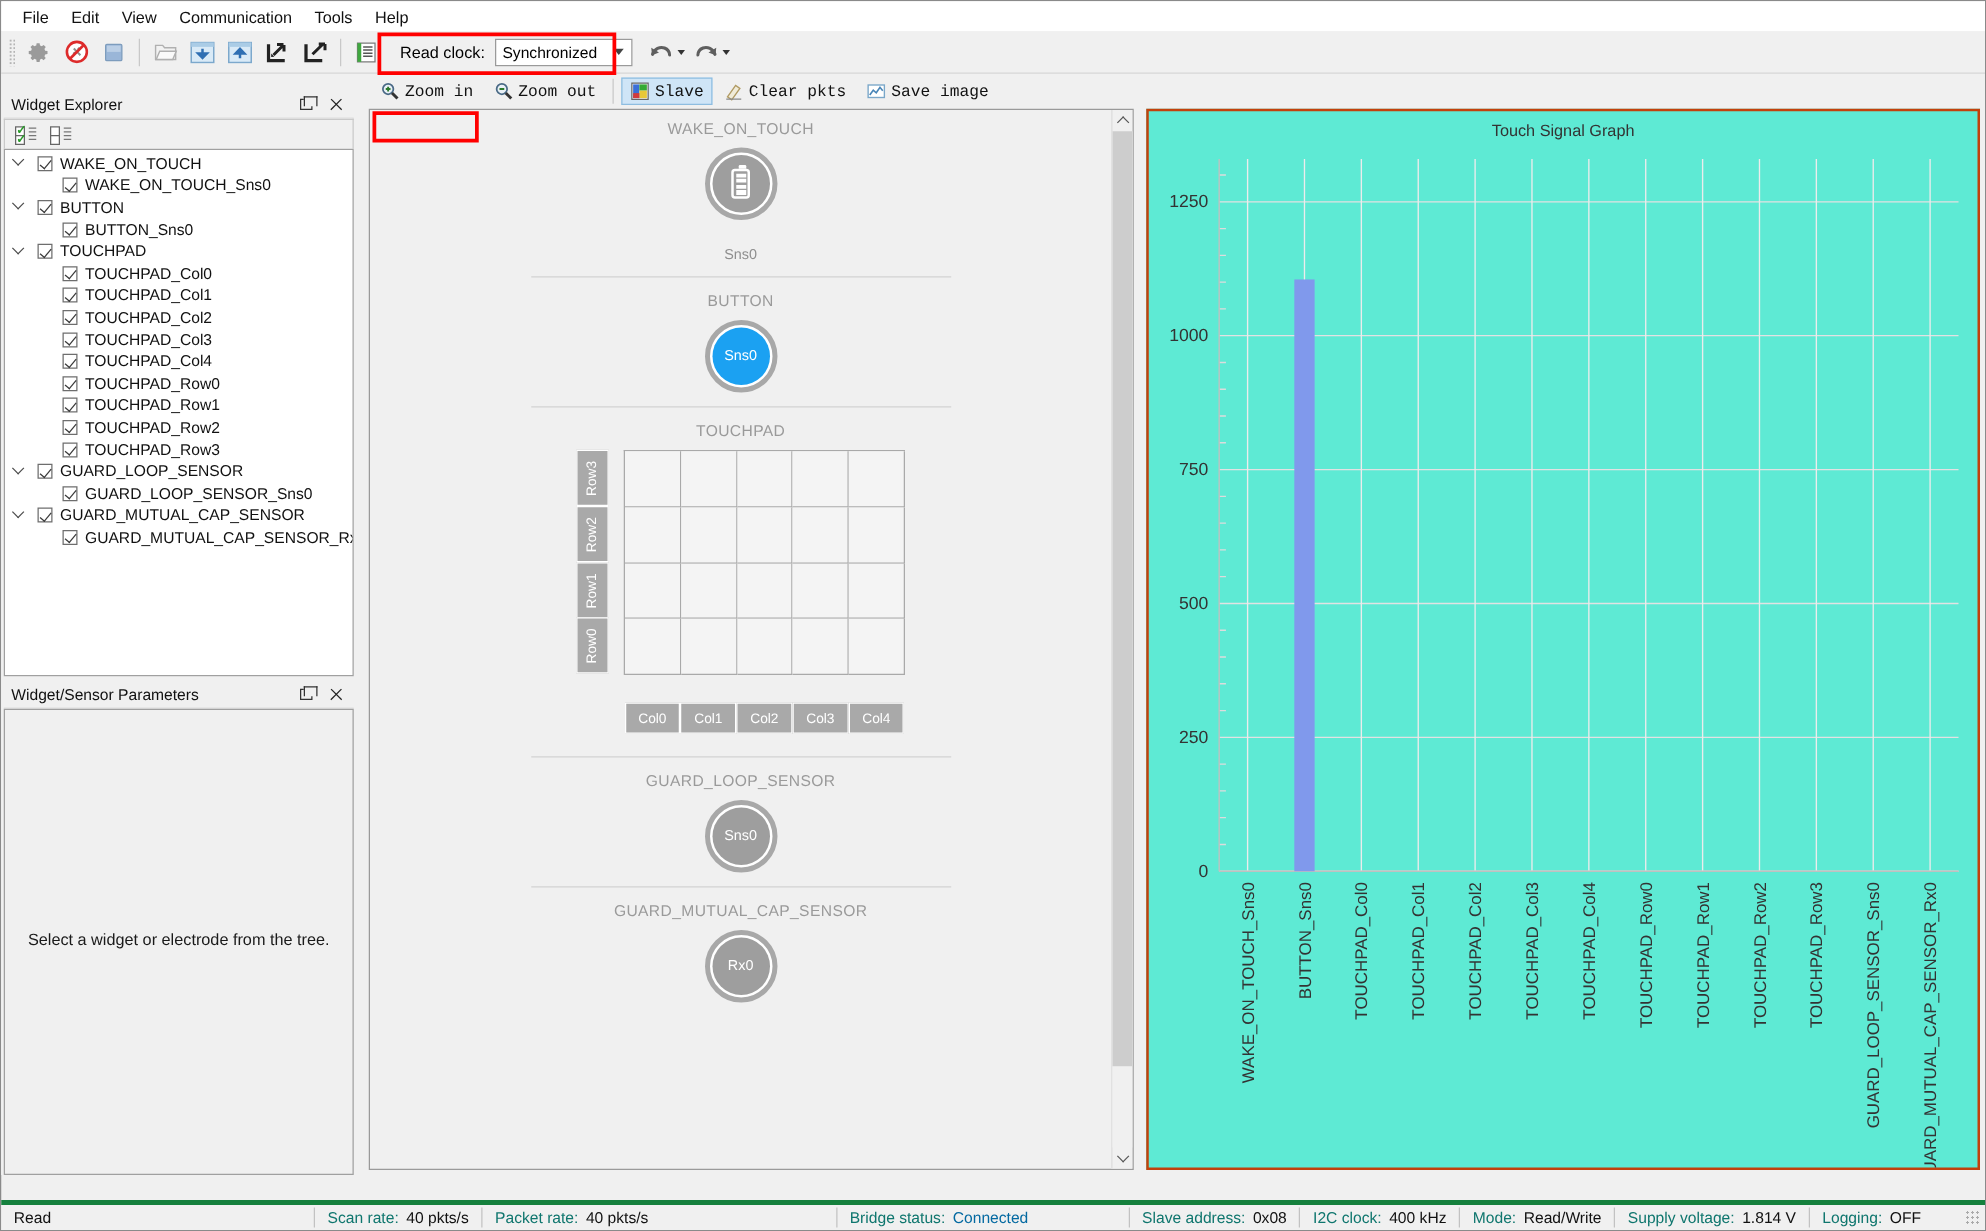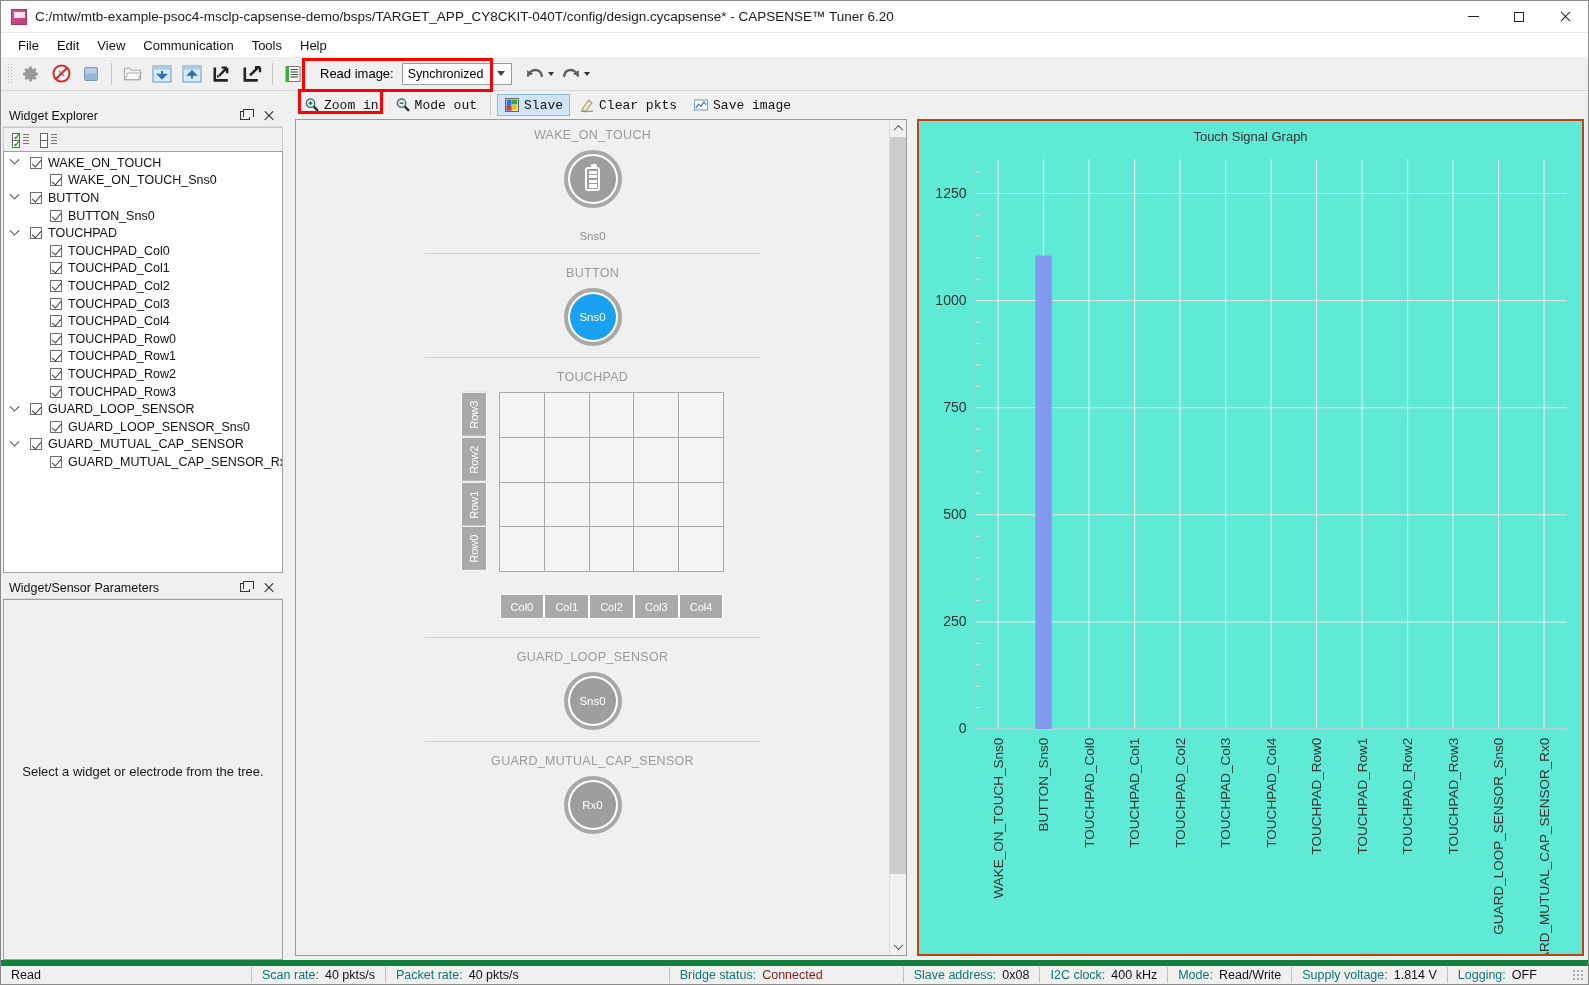--- a/index.html
+++ b/index.html
@@ -460,57 +460,43 @@
     font-size: 13px;
     color: #333;
     padding-top: 8px;
   }
   .chart-svg { display: block; width: 100%; }
 
   
   .statusbar {
     height: 24px; flex: 0 0 24px;
     background: #f0f0f0;
-    border-top: 6px solid #15803d;
+    border-top: 4px solid #15803d;
     display: flex; align-items: center;
     font-size: 12.5px;
     color: #111;
+    margin-top: 20px;
   }
   .sb-cell { display: flex; align-items: center; gap: 6px; padding: 0 10px; height: 100%; }
   .sb-div { width: 1px; height: 16px; background: #c2c2c2; }
   .sb-lbl { color: #0f766e; }
   .sb-val { color: #111; }
-  .sb-val.ok { color: #7f1d1d; }
+  .sb-val.ok { color: #0369a1; }
   .grip {
     margin-left: auto; margin-right: 4px;
     width: 12px; height: 12px;
     background-image: radial-gradient(circle, #aaa 1px, transparent 1px);
     background-size: 4px 4px;
   }
 </style>
 </head>
 <body>
 
 <div id="app">
 
-  <div class="titlebar">
-    <div class="app-icon"></div>
-    <div class="title-text">C:/mtw/mtb-example-psoc4-msclp-capsense-demo/bsps/TARGET_APP_CY8CKIT-040T/config/design.cycapsense* - CAPSENSE™ Tuner 6.20</div>
-    <div class="winbtns">
-      <div class="winbtn">
-          <span class="glyph-min"></span>
-        </div>
-      <div class="winbtn">
-          <span class="glyph-max"></span>
-        </div>
-      <div class="winbtn close">
-          <span class="glyph-close"></span>
-        </div>
-    </div>
-  </div>
 
   <div class="menubar">
     <div class="menuitem">File</div>
     <div class="menuitem">Edit</div>
     <div class="menuitem">View</div>
     <div class="menuitem">Communication</div>
     <div class="menuitem">Tools</div>
     <div class="menuitem">Help</div>
   </div>
 
@@ -589,21 +575,21 @@
         <g stroke="#555" stroke-width="1.2">
           <line x1="6.5" y1="4.5" x2="14" y2="4.5"></line>
           <line x1="6.5" y1="7" x2="14" y2="7"></line>
           <line x1="6.5" y1="9.5" x2="14" y2="9.5"></line>
           <line x1="6.5" y1="12" x2="14" y2="12"></line>
         </g>
       </svg>
     </div>
 
     <div class="readmode-wrap">
-      <span class="readmode-label">Read image:</span>
+      <span class="readmode-label">Read clock:</span>
       <div class="combo">
         <span>Synchronized</span>
         <span class="arrow"></span>
       </div>
     </div>
 
     <div class="undo-group">
       <div class="arrow-btn">
         <svg width="22" height="20" viewBox="0 0 22 20">
           <path d="M4 11.5C5.6 7 10 5 13.6 6.4c2.6 1 4 3.2 4.1 5.6" stroke="#5f5f5f" stroke-width="2.4" fill="none" stroke-linecap="round"></path>
@@ -789,21 +775,21 @@
             <path d="M4.6 6.2h3.8M6.5 4.3v3.8" stroke="#2a7a2a" stroke-width="1.5"></path>
           </svg>
           <span>Zoom in</span>
         </div>
         <div class="vt-btn">
           <svg width="16" height="16" viewBox="0 0 16 16">
             <circle cx="6.5" cy="6.2" r="4.2" fill="#e9f0f6" stroke="#4a6a86" stroke-width="1.4"></circle>
             <line x1="9.6" y1="9.4" x2="14" y2="13.8" stroke="#333" stroke-width="2.4"></line>
             <path d="M4.6 6.2h3.8" stroke="#2a7a2a" stroke-width="1.5"></path>
           </svg>
-          <span>Mode out</span>
+          <span>Zoom out</span>
         </div>
         <div class="vt-sep"></div>
         <div class="vt-btn toggled">
           <svg width="16" height="16" viewBox="0 0 16 16">
             <rect x="1.5" y="1.5" width="13" height="13" fill="#fff" stroke="#666" stroke-width="1"></rect>
             <rect x="2.5" y="2.5" width="5" height="11" fill="#3a6fd8"></rect>
             <rect x="7.5" y="2.5" width="6" height="5" fill="#35aa35"></rect>
             <rect x="7.5" y="7.5" width="6" height="6" fill="#e8c838"></rect>
             <rect x="2.5" y="9.5" width="5" height="4" fill="#d33b3b"></rect>
           </svg>

